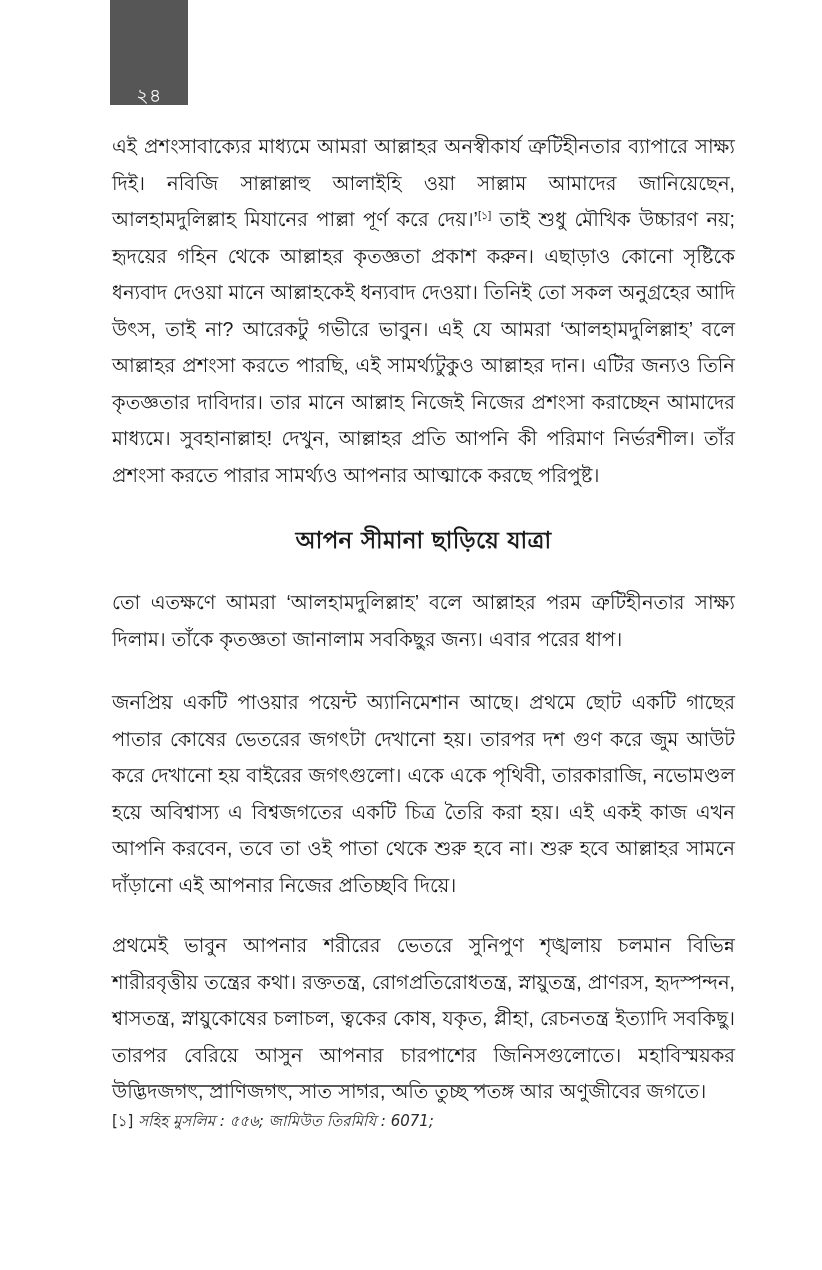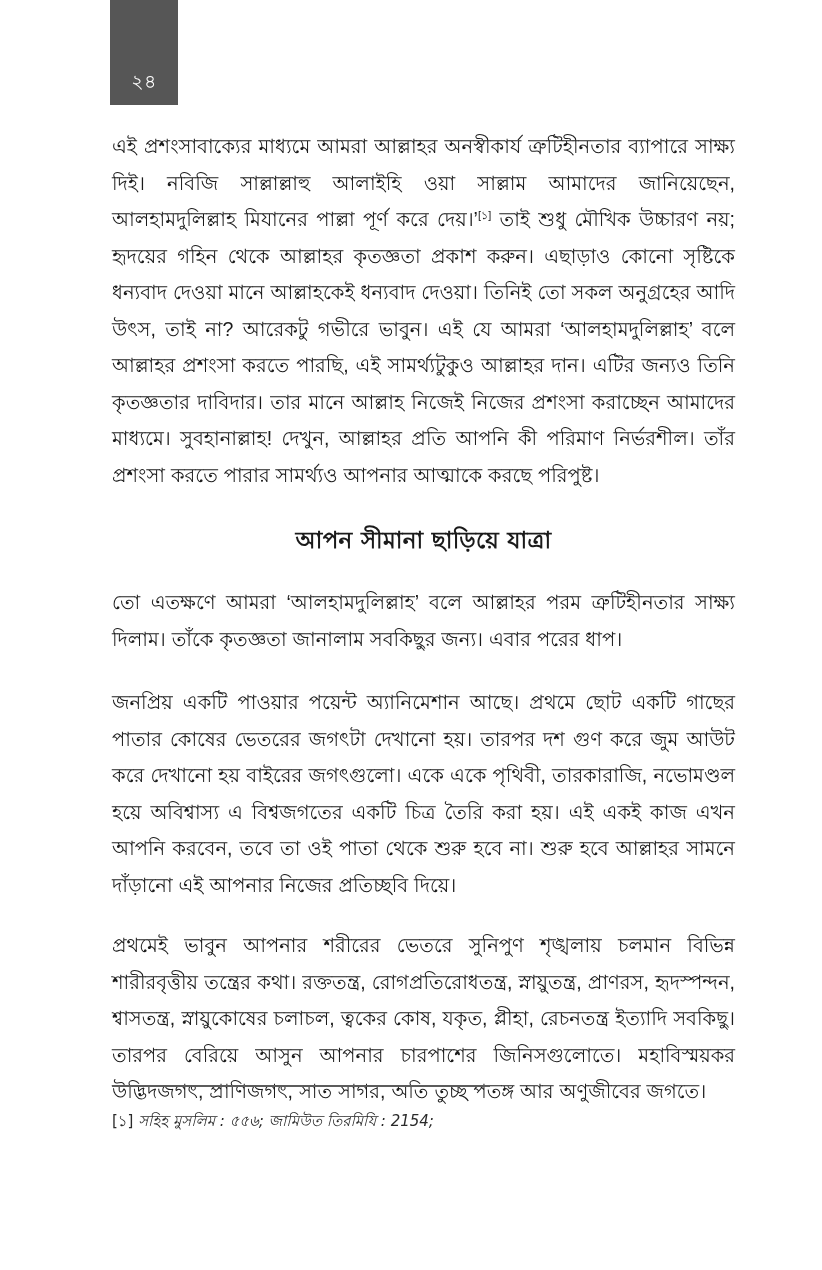--- a/index.html
+++ b/index.html
@@ -20,27 +20,26 @@
     background: #ffffff;
     overflow: hidden;
     box-sizing: border-box;
   }
 
   
   .page-number-block {
     position: absolute;
     left: 110px;
     top: 0;
-    width: 68px;
+    width: 78px;
     height: 105px;
     background: #565656;
     display: flex;
     align-items: flex-end;
     justify-content: center;
-    padding-bottom: 14px;
     box-sizing: border-box;
   }
 
   .page-number {
     color: #ffffff;
     font-family: "DejaVu Sans", sans-serif;
     font-size: 19px;
     line-height: 1;
     letter-spacing: 0.5px;
   }
@@ -135,16 +134,16 @@
     <p class="body-text tight">তো এতক্ষণে আমরা ‘আলহামদুলিল্লাহ’ বলে আল্লাহর পরম ত্রুটিহীনতার সাক্ষ্য দিলাম। তাঁকে কৃতজ্ঞতা জানালাম সবকিছুর জন্য। এবার পরের ধাপ।</p>
 
     <p class="body-text tight">জনপ্রিয় একটি পাওয়ার পয়েন্ট অ্যানিমেশান আছে। প্রথমে ছোট একটি গাছের পাতার কোষের ভেতরের জগৎটা দেখানো হয়। তারপর দশ গুণ করে জুম আউট করে দেখানো হয় বাইরের জগৎগুলো। একে একে পৃথিবী, তারকারাজি, নভোমণ্ডল হয়ে অবিশ্বাস্য এ বিশ্বজগতের একটি চিত্র তৈরি করা হয়। এই একই কাজ এখন আপনি করবেন, তবে তা ওই পাতা থেকে শুরু হবে না। শুরু হবে আল্লাহর সামনে দাঁড়ানো এই আপনার নিজের প্রতিচ্ছবি দিয়ে।</p>
 
     <p class="body-text">প্রথমেই ভাবুন আপনার শরীরের ভেতরে সুনিপুণ শৃঙ্খলায় চলমান বিভিন্ন শারীরবৃত্তীয় তন্ত্রের কথা। রক্ততন্ত্র, রোগপ্রতিরোধতন্ত্র, স্নায়ুতন্ত্র, প্রাণরস, হৃদস্পন্দন, শ্বাসতন্ত্র, স্নায়ুকোষের চলাচল, ত্বকের কোষ, যকৃত, প্লীহা, রেচনতন্ত্র ইত্যাদি সবকিছু। তারপর বেরিয়ে আসুন আপনার চারপাশের জিনিসগুলোতে। মহাবিস্ময়কর উদ্ভিদজগৎ, প্রাণিজগৎ, সাত সাগর, অতি তুচ্ছ পতঙ্গ আর অণুজীবের জগতে।</p>
 
   </div>
 
   <div class="footnote-area">
     <div class="footnote-rule"></div>
-    <p class="footnote-text"><span class="footnote-marker">[১]</span><span> সহিহ মুসলিম : ৫৫৬; জামিউত তিরমিযি : 2154;</span></p>
+    <p class="footnote-text"><span class="footnote-marker">[১]</span><span> সহিহ মুসলিম : ৫৫৬; জামিউত তিরমিযি : 6071;</span></p>
   </div>
 
 </div>
 
 </body></html>

